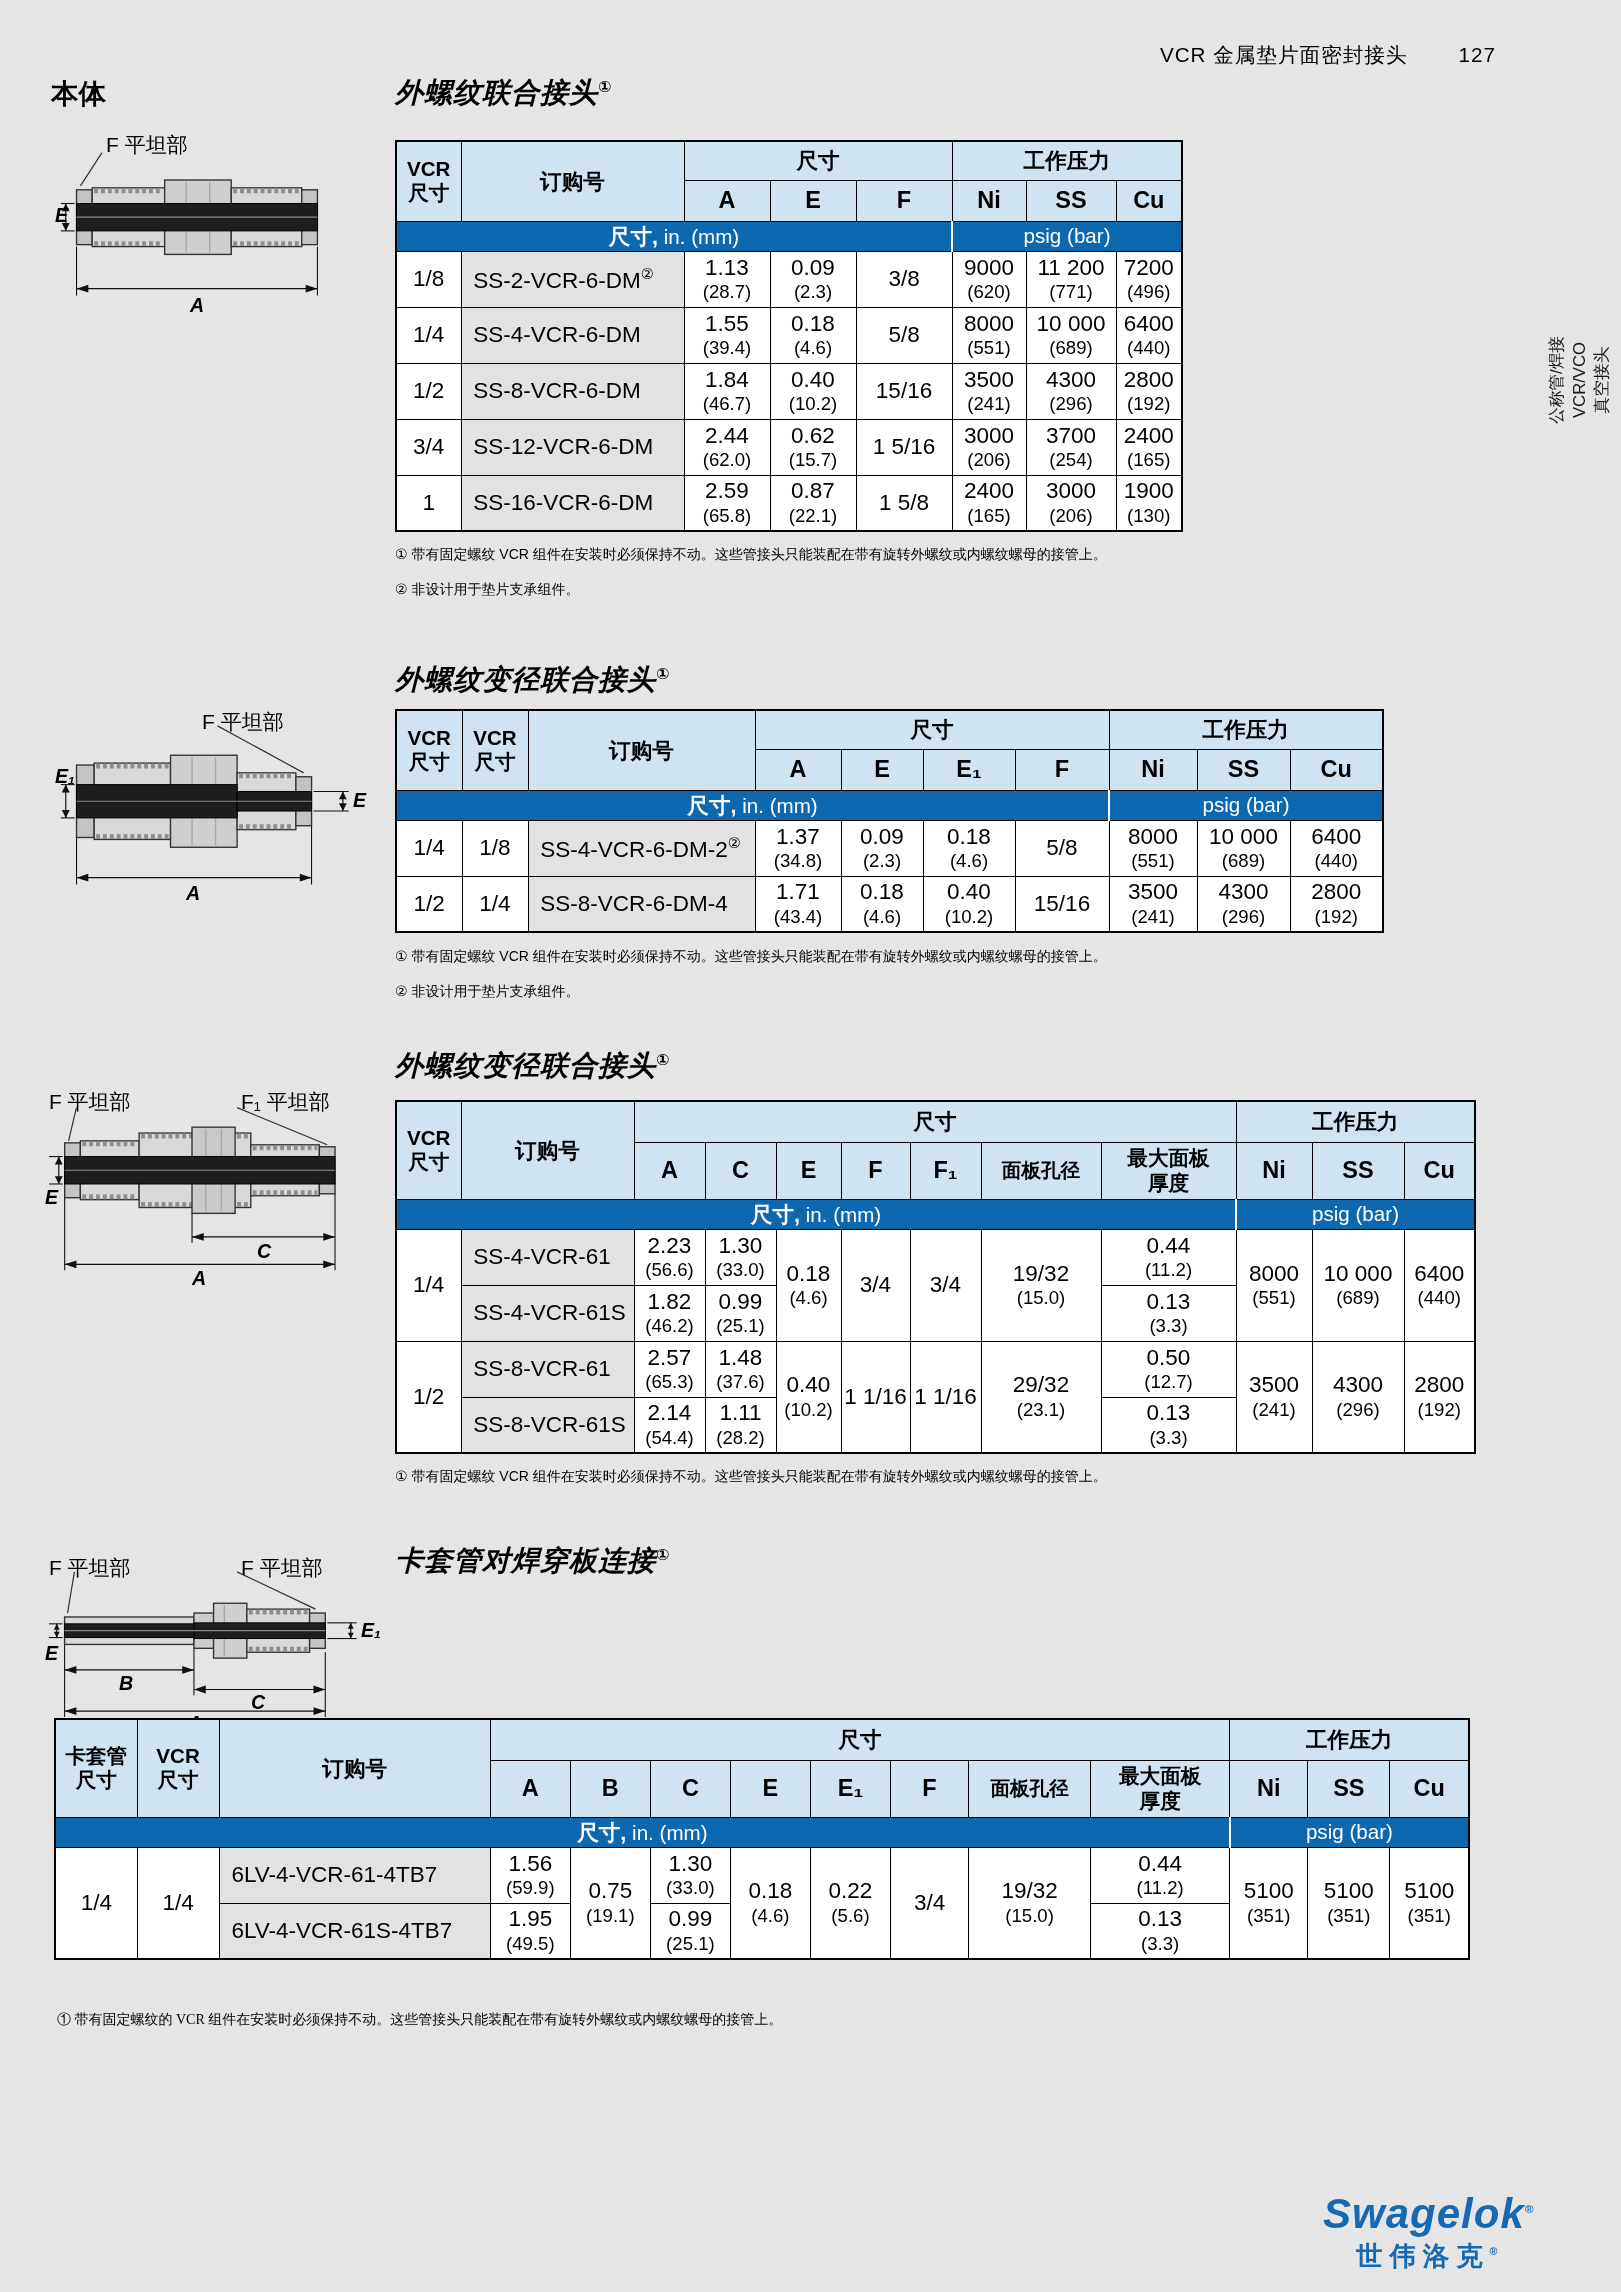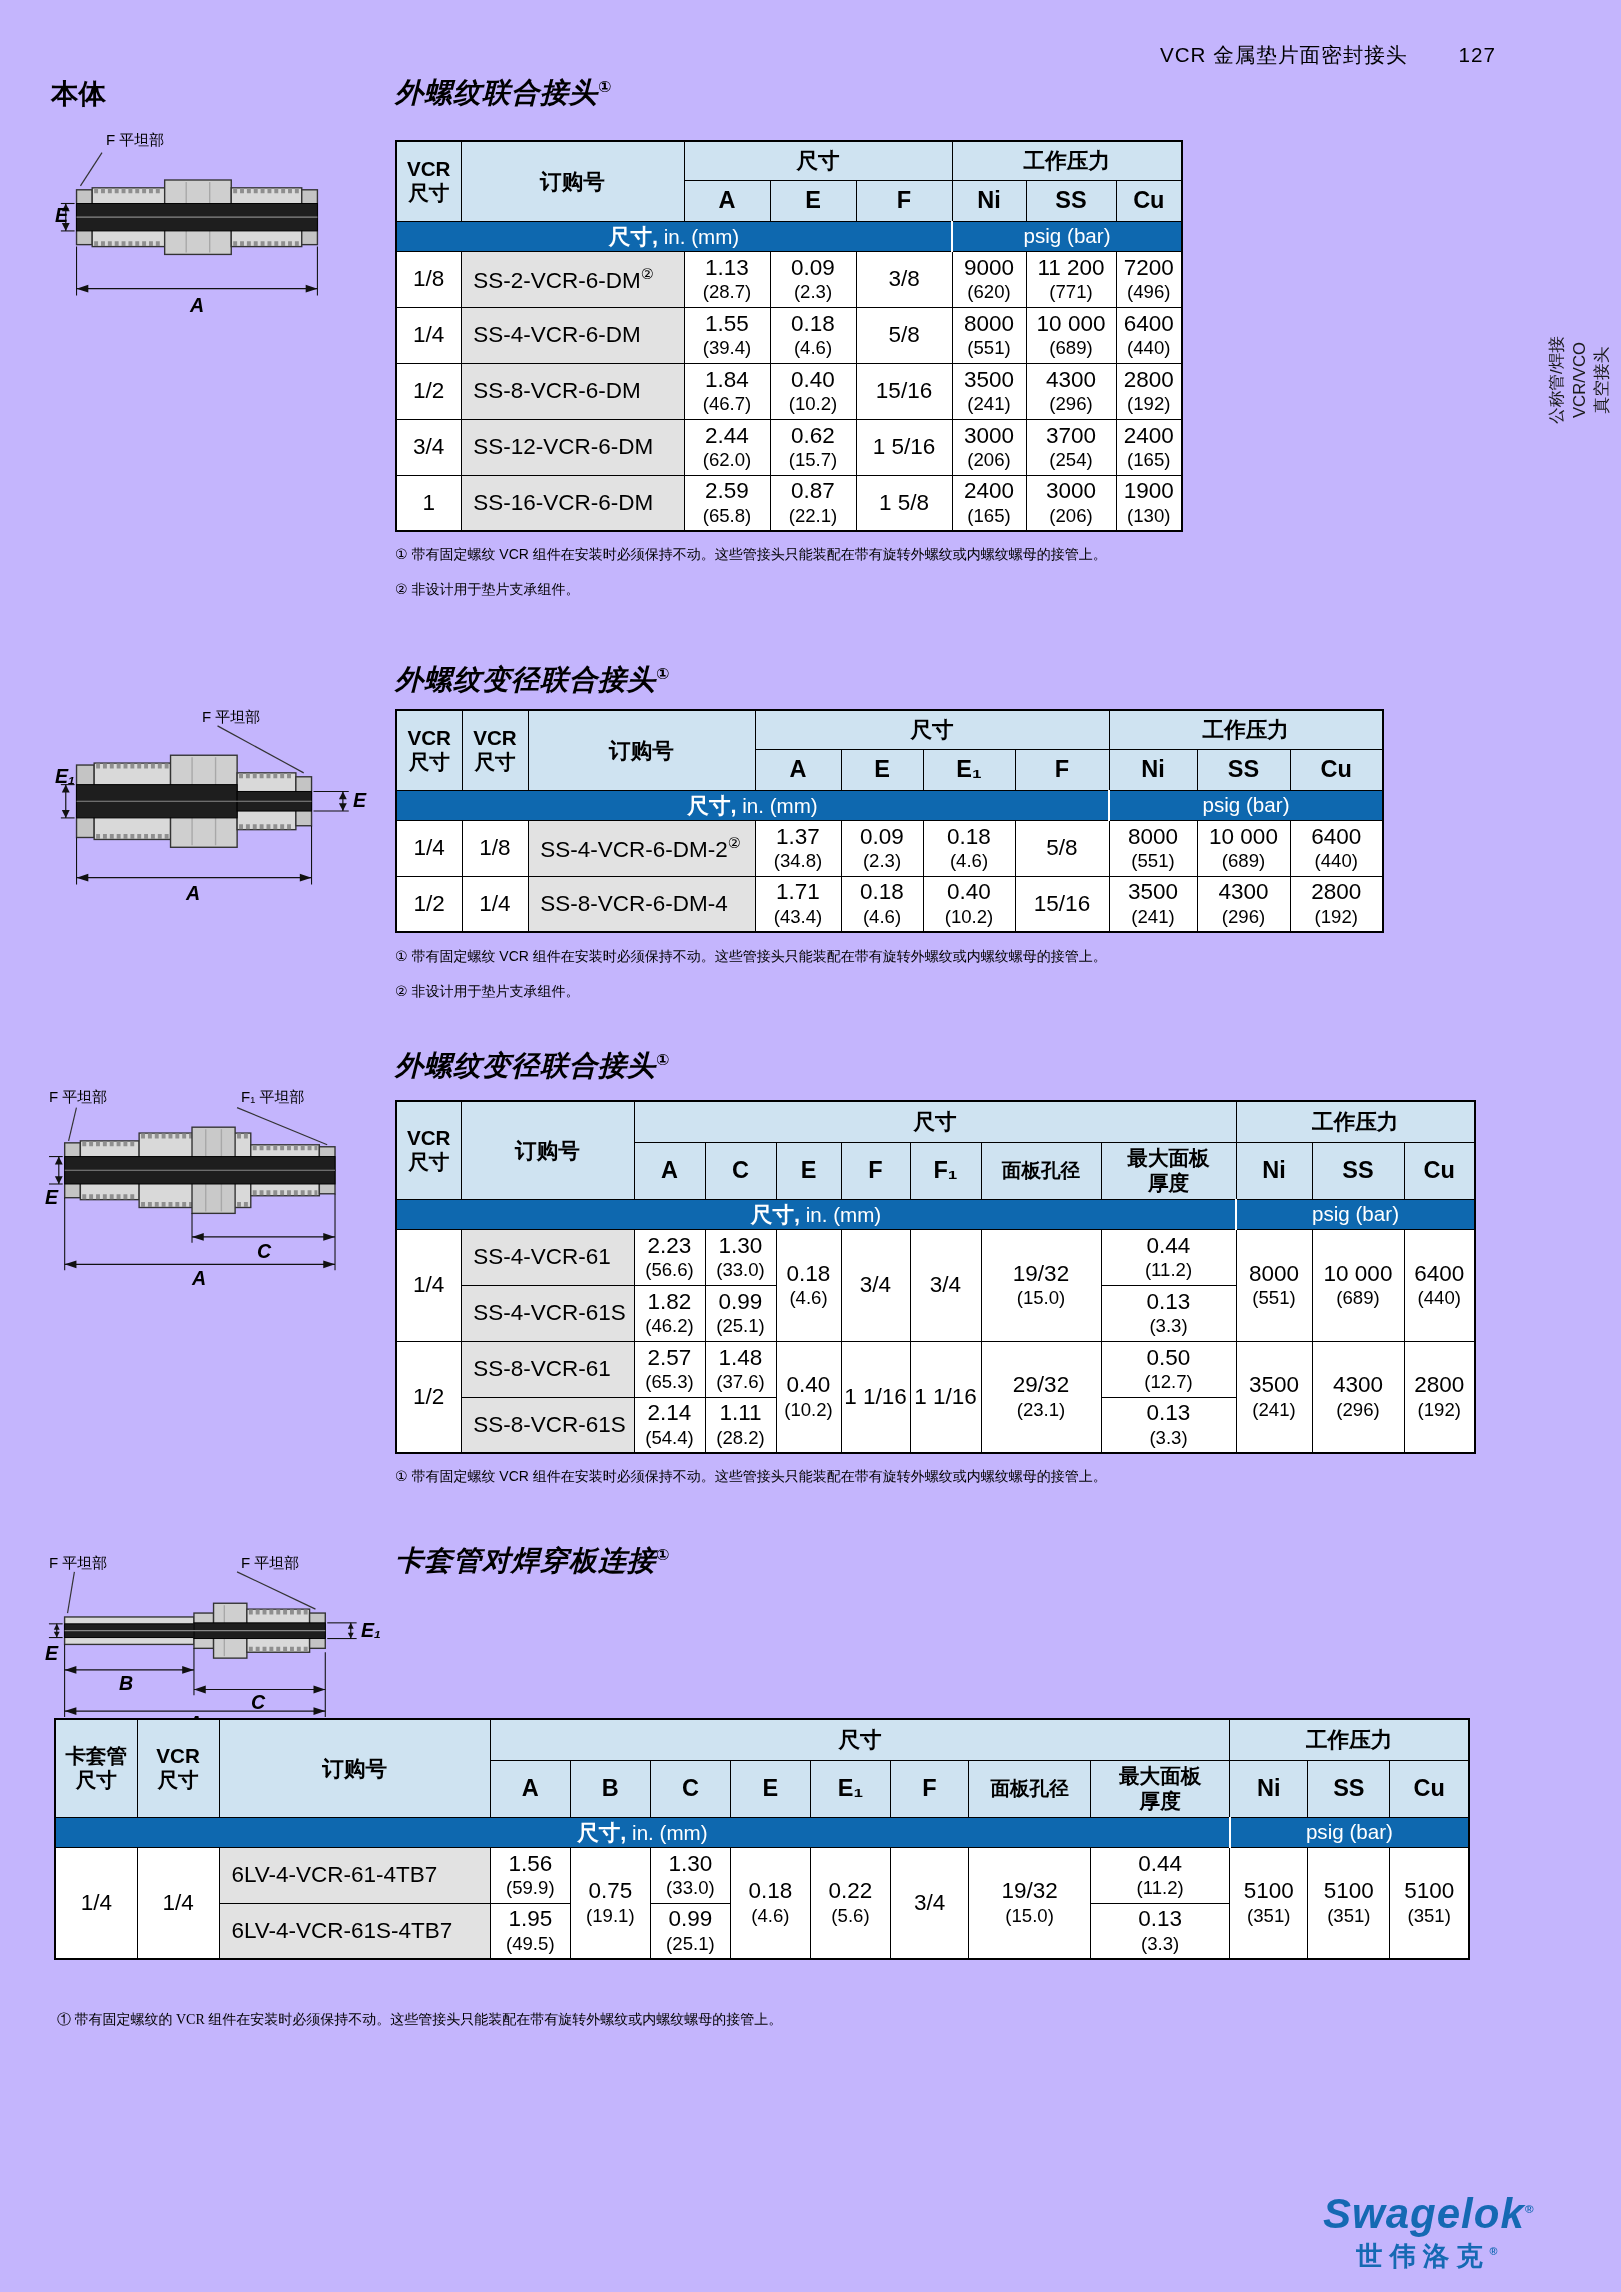--- a/index.html
+++ b/index.html
@@ -1,16 +1,16 @@
 <!DOCTYPE html>
 <html><head>
 <meta charset="utf-8">
 <style>
   html,body{margin:0;padding:0;background:#fff;}
-  #page{position:relative;width:1621px;height:2293px;background:#c4b5fd;overflow:hidden;
+  #page{position:relative;width:1621px;height:2293px;background:#e5e5e5;overflow:hidden;
         font-family:"Liberation Sans","DejaVu Sans",sans-serif;color:#000;}
   .abs{position:absolute;}
 
   
   .pg-head{font-size:20.6px;letter-spacing:1px;white-space:nowrap;}
   .pg-num{margin-left:51px;}
   .body-label{font-size:27.4px;font-weight:bold;}
   .sec-title{font-size:28px;font-weight:bold;font-style:italic;letter-spacing:1px;white-space:nowrap;}
   .sec-title sup{font-size:15.7px;font-style:normal;}
 
@@ -36,21 +36,21 @@
   .one{font-size:22.5px;}
 
   
   .fn{font-size:14px;line-height:26.5px;}
   .fn p{margin:0 0 8.8px 0;padding-left:33px;text-indent:-33px;}
   .fn .nw{white-space:nowrap;}
 
   
   .diag{position:absolute;}
   .diag svg{position:absolute;left:0;top:0;}
-  .flab{position:absolute;font-size:15px;white-space:nowrap;}
+  .flab{position:absolute;font-size:21px;white-space:nowrap;}
   .dlab{position:absolute;font-size:19.6px;font-weight:bold;font-style:italic;}
 
   
   .side-tab{position:absolute;width:78px;height:176px;}
   .side-tab .rot{position:absolute;left:50%;top:50%;transform:translate(-50%,-50%) rotate(-90deg);
        white-space:nowrap;text-align:center;font-size:16.7px;line-height:22.5px;color:#1a1a1a;}
 
   
   .logo-en{font-size:42px;font-weight:bold;font-style:italic;color:#1569b3;letter-spacing:1px;}
   .logo-en sup{font-size:11.8px;}

